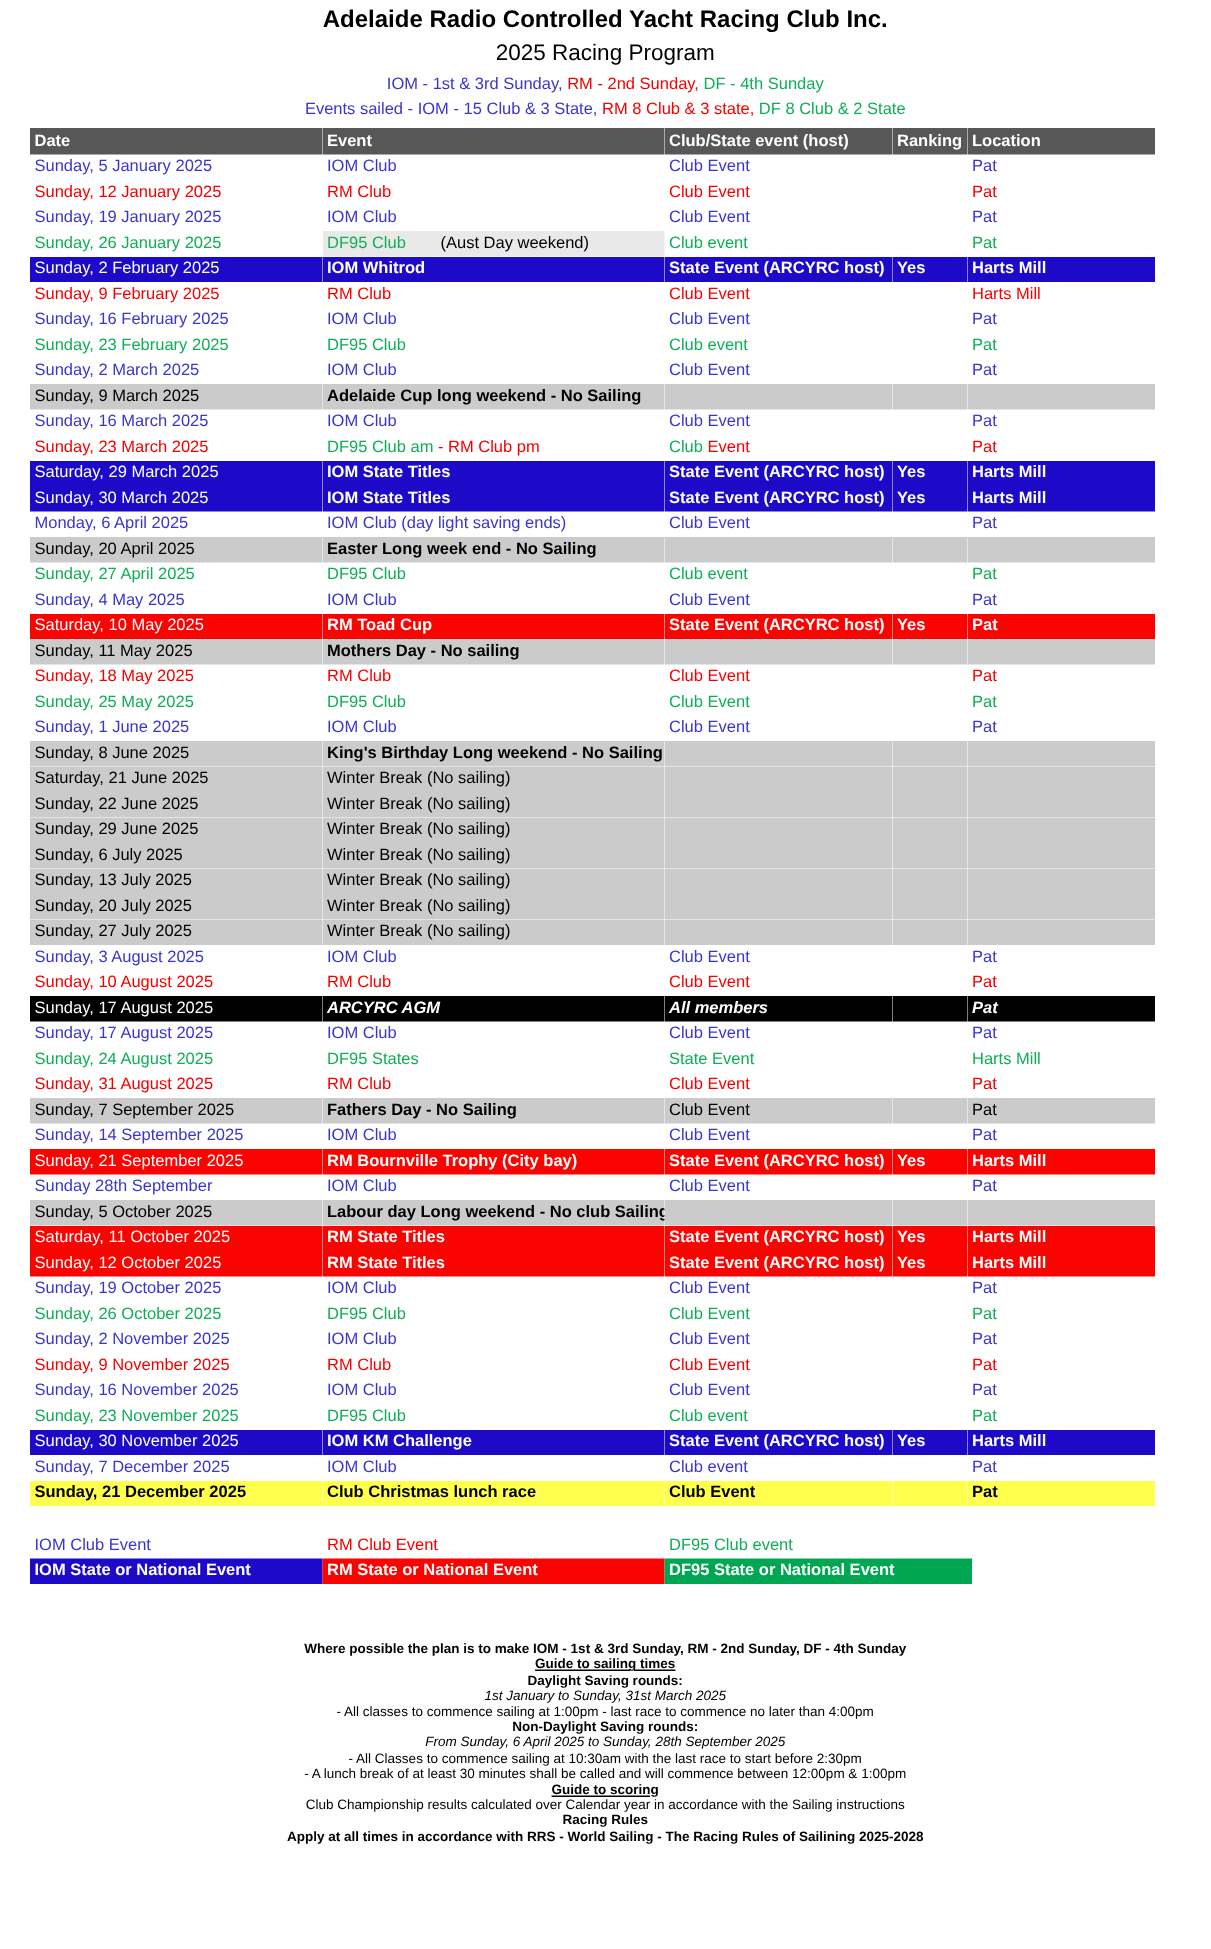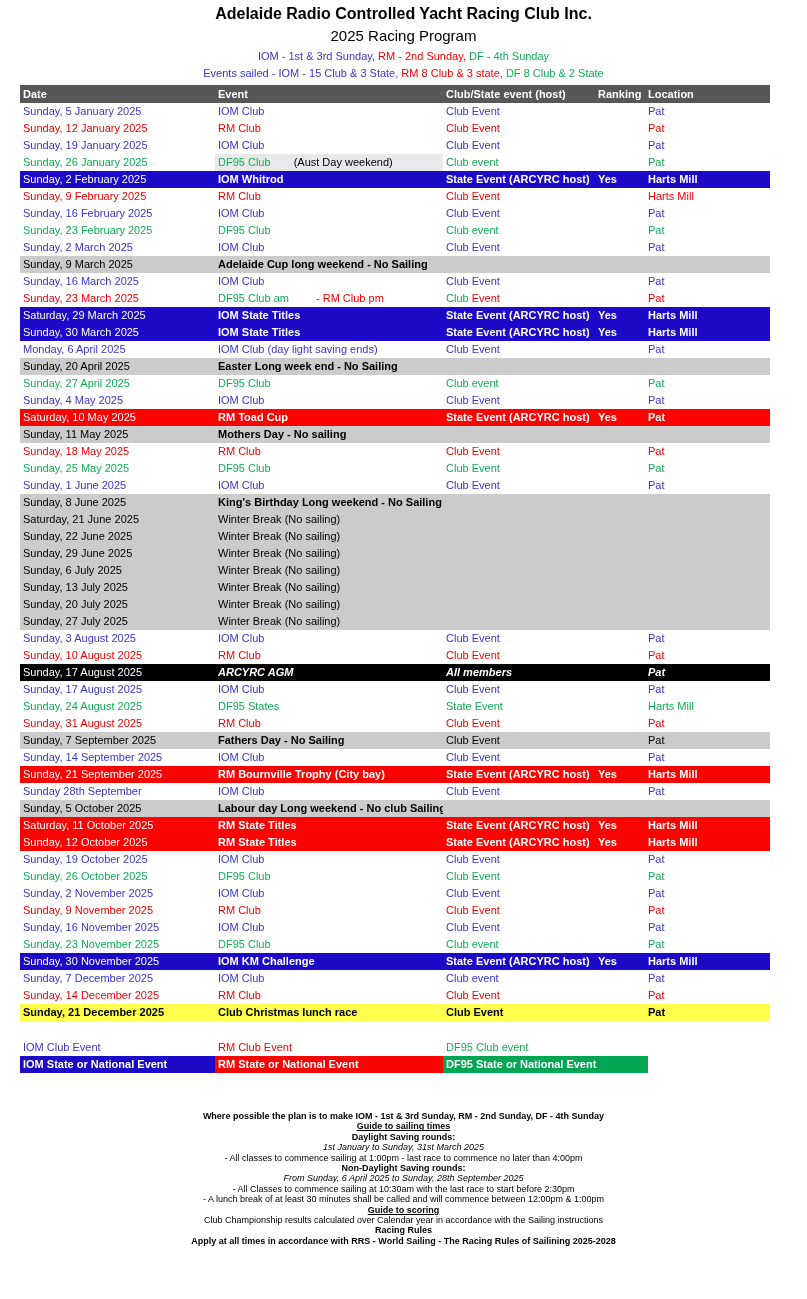--- a/index.html
+++ b/index.html
@@ -131,21 +131,21 @@
         </tr>
         <tr class="r-club">
           <td class="c-date" style="color: rgb(58, 53, 203);">Sunday, 16 March 2025</td>
           <td class="c-event" style="color: rgb(58, 53, 203);">IOM Club</td>
           <td class="c-club" style="color: rgb(58, 53, 203);">Club Event</td>
           <td class="c-ranking"></td>
           <td class="c-location" style="color: rgb(58, 53, 203);">Pat</td>
         </tr>
         <tr class="r-club">
           <td class="c-date" style="color: rgb(244, 0, 0);">Sunday, 23 March 2025</td>
-          <td class="c-event"><span style="color: rgb(15, 174, 86);"> DF95 Club am</span><span style="color: rgb(244, 0, 0); margin-left: 24px;"> - RM Club pm</span></td>
+          <td class="c-event"><span style="color: rgb(15, 174, 86);"> DF95 Club am</span><span style="color: rgb(244, 0, 0);"> - RM Club pm</span></td>
           <td class="c-club"><span style="color: rgb(15, 174, 86);">Club </span><span style="color: rgb(244, 0, 0);">Event</span></td>
           <td class="c-ranking"></td>
           <td class="c-location" style="color: rgb(244, 0, 0);">Pat</td>
         </tr>
         <tr class="r-state" style="background: rgb(28, 10, 200);">
           <td class="c-date">Saturday, 29 March 2025</td>
           <td class="c-event">IOM State Titles</td>
           <td class="c-club">State Event (ARCYRC host)</td>
           <td class="c-ranking">Yes</td>
           <td class="c-location">Harts Mill</td>
@@ -415,27 +415,20 @@
           <td class="c-club">State Event (ARCYRC host)</td>
           <td class="c-ranking">Yes</td>
           <td class="c-location">Harts Mill</td>
         </tr>
         <tr class="r-club">
           <td class="c-date" style="color: rgb(58, 53, 203);">Sunday, 7 December 2025</td>
           <td class="c-event" style="color: rgb(58, 53, 203);">IOM Club</td>
           <td class="c-club" style="color: rgb(58, 53, 203);">Club event</td>
           <td class="c-ranking"></td>
           <td class="c-location" style="color: rgb(58, 53, 203);">Pat</td>
-        </tr>
-        <tr class="r-club">
-          <td class="c-date" style="color: rgb(244, 0, 0);">Sunday, 14 December 2025</td>
-          <td class="c-event" style="color: rgb(244, 0, 0);">RM Club</td>
-          <td class="c-club" style="color: rgb(244, 0, 0);">Club Event</td>
-          <td class="c-ranking"></td>
-          <td class="c-location" style="color: rgb(244, 0, 0);">Pat</td>
         </tr>
         <tr class="r-xmas">
           <td class="c-date">Sunday, 21 December 2025</td>
           <td class="c-event">Club Christmas lunch race</td>
           <td class="c-club">Club Event</td>
           <td class="c-ranking"></td>
           <td class="c-location">Pat</td>
         </tr>
       </tbody>
   </table>

